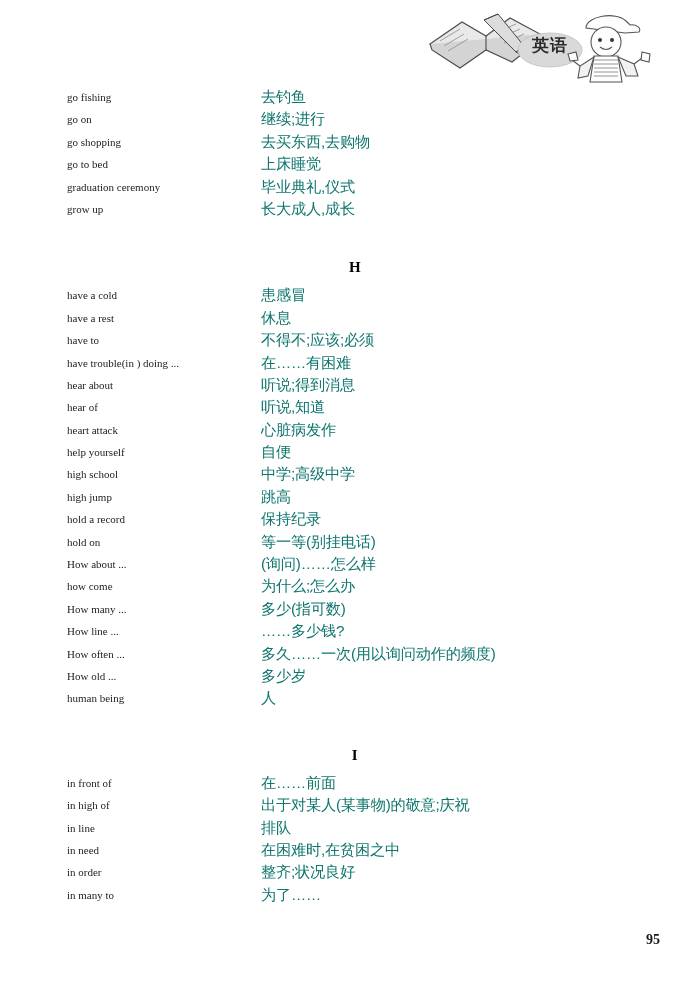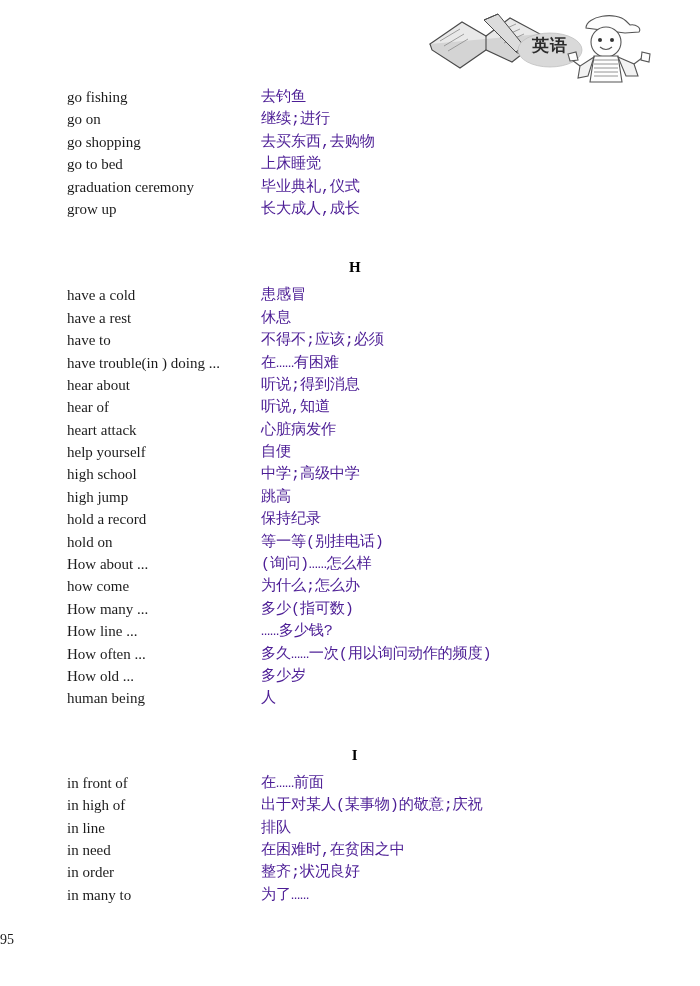--- a/index.html
+++ b/index.html
@@ -71,46 +71,47 @@
     position: relative;
     height: 22.4px;
     line-height: 22.4px;
     white-space: nowrap;
   }
 
   .term {
     position: absolute;
     left: 67px;
     top: 0;
-    font-size: 15px;
+    font-size: 11px;
     font-family: "Liberation Serif", "DejaVu Serif", serif;
     color: #1c1c1c;
   }
 
   .gloss {
     position: absolute;
     left: 261px;
     top: 0;
     font-size: 15.2px;
-    font-family: Liberation Mono, monospace;
-    color: #4c1d95;
+    font-family: Liberation Sans, sans-serif;
+    color: #0f766e;
     letter-spacing: -0.2px;
   }
 
   .gap-after-g   { height: 36px; }
   .gap-before-i  { height: 34px; }
   .gap-after-h-head { height: 6px; }
 
   
   .page-footer {
     position: absolute;
     left: 0;
     top: 930px;
     width: 660px;
-    text-align: left;
+    text-align: right;
+    font-weight: bold;
   }
   .page-number {
     font-size: 14px;
     font-family: "Liberation Serif", "DejaVu Serif", serif;
     color: #1a1a1a;
   }
 </style>
 </head>
 <body>
 

